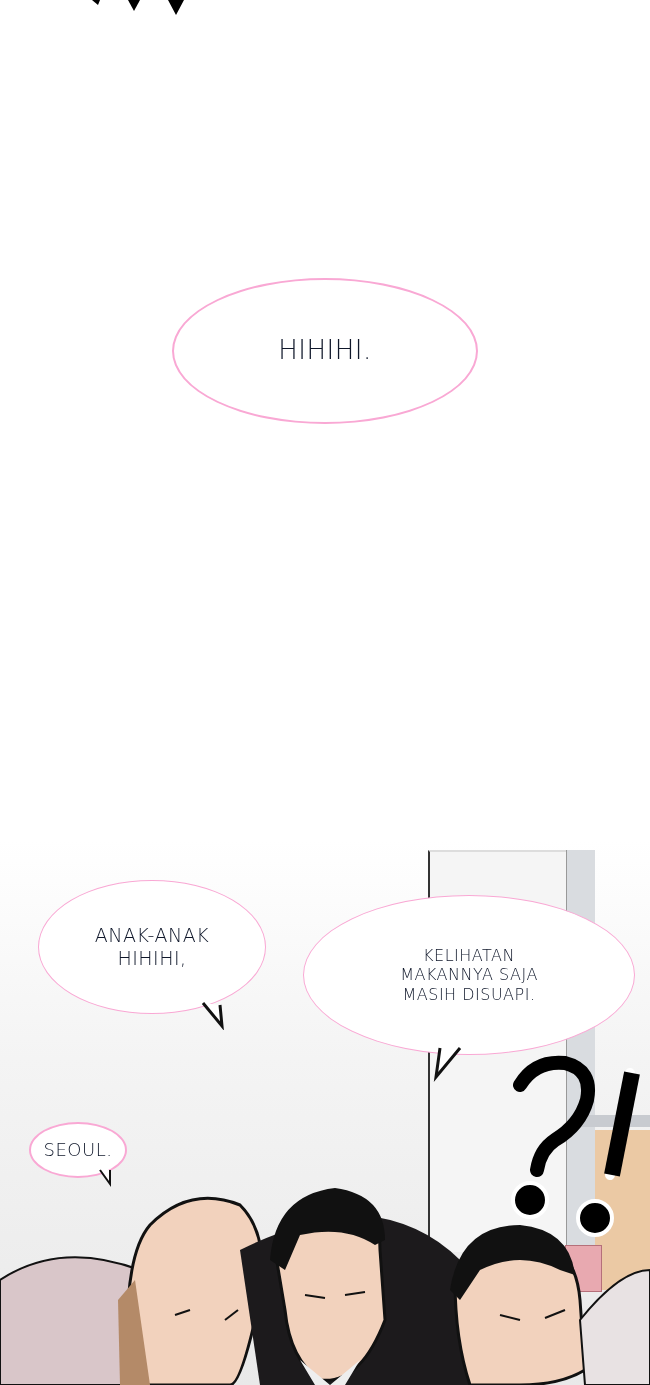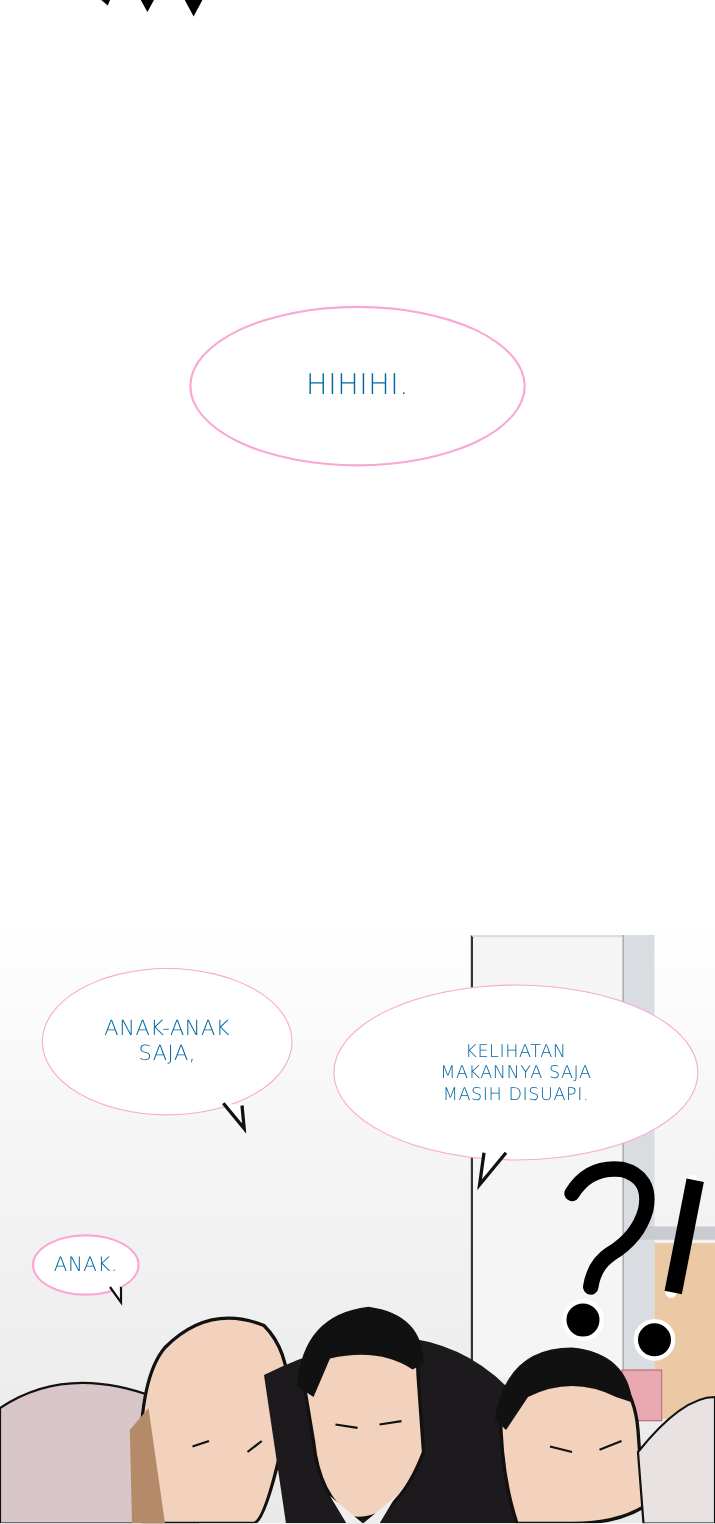--- a/index.html
+++ b/index.html
@@ -1,18 +1,18 @@
 <!DOCTYPE html>
 <html><head>
 <meta charset="utf-8">
 <style>
   html, body { margin:0; padding:0; }
   body { width:650px; height:1385px; position:relative; overflow:hidden; background:#ffffff; font-family:"DejaVu Sans", sans-serif; }
   .abs { position:absolute; }
-  .bubble { position:absolute; border:1px solid #f9a8d4; border-radius:50%; background:#fff; display:flex; align-items:center; justify-content:center; text-align:center; color:#0369a1; box-sizing:border-box; z-index:5; }
+  .bubble { position:absolute; border:1px solid #f9a8d4; border-radius:50%; background:#fff; display:flex; align-items:center; justify-content:center; text-align:center; color:#0f172a; box-sizing:border-box; z-index:5; }
   .bubble span { display:block; white-space:pre-line; line-height:1.2; font-weight:300; letter-spacing:0.5px; }
   .scene { position:absolute; left:0; top:840px; width:650px; height:545px; background:linear-gradient(180deg,#ffffff 0%,#f4f4f4 40%,#e9e9e9 100%); overflow:hidden; }
 </style>
 </head>
 <body>
 
 <svg class="abs" style="left:0;top:0" width="650" height="30">
   <path d="M92 0 L100 0 L98 5 Z" fill="#000"></path>
   <path d="M128 0 L140 0 L134 11 Z" fill="#000"></path>
   <path d="M168 0 L184 0 L176 15 Z" fill="#000"></path>
@@ -54,37 +54,37 @@
       <path d="M225 480 L238 470" stroke="#111" stroke-width="2"></path>
     <path d="M305 455 L325 458" stroke="#111" stroke-width="2"></path>
       <path d="M345 455 L365 452" stroke="#111" stroke-width="2"></path>
     <path d="M500 475 L520 480" stroke="#111" stroke-width="2"></path>
       <path d="M545 478 L565 470" stroke="#111" stroke-width="2"></path>
   </svg>
 </div>
 
 <div class="bubble" style="left:38px;top:880px;width:228px;height:134px;">
   <span style="font-size:19px;">ANAK-ANAK
-SAJA,</span>
+HIHIHI,</span>
 </div>
 <svg class="abs" style="left:200px;top:1000px;z-index:6" width="30" height="30">
   <path d="M3 3 L22 26 L20 5" fill="#fff" stroke="#111" stroke-width="3" stroke-linejoin="miter"></path>
 </svg>
 
 <div class="bubble" style="left:303px;top:895px;width:332px;height:160px;">
   <span style="font-size:16px;">KELIHATAN
 MAKANNYA SAJA
 MASIH DISUAPI.</span>
 </div>
 <svg class="abs" style="left:432px;top:1045px;z-index:6" width="40" height="40">
   <path d="M8 3 L4 32 L28 3" fill="#fff" stroke="#111" stroke-width="3"></path>
 </svg>
 
 <div class="bubble" style="left:29px;top:1122px;width:98px;height:56px;border-width:2px;">
-  <span style="font-size:18px;">ANAK.</span>
+  <span style="font-size:18px;">SEOUL.</span>
 </div>
 <svg class="abs" style="left:98px;top:1168px;z-index:6" width="20" height="20">
   <path d="M2 2 L12 16 L12 2" fill="#fff" stroke="#111" stroke-width="2"></path>
 </svg>
 
 <svg class="abs" style="left:495px;top:1055px;z-index:7" width="160" height="185">
   <g stroke="#fff" stroke-width="10" fill="none" stroke-linejoin="round">
     <path d="M25 30 Q40 5 70 8 Q98 15 92 45 Q85 70 60 85 Q45 95 42 115" stroke-linecap="round"></path>
     <path d="M135 18 L115 120" stroke-linecap="round"></path>
   </g>

